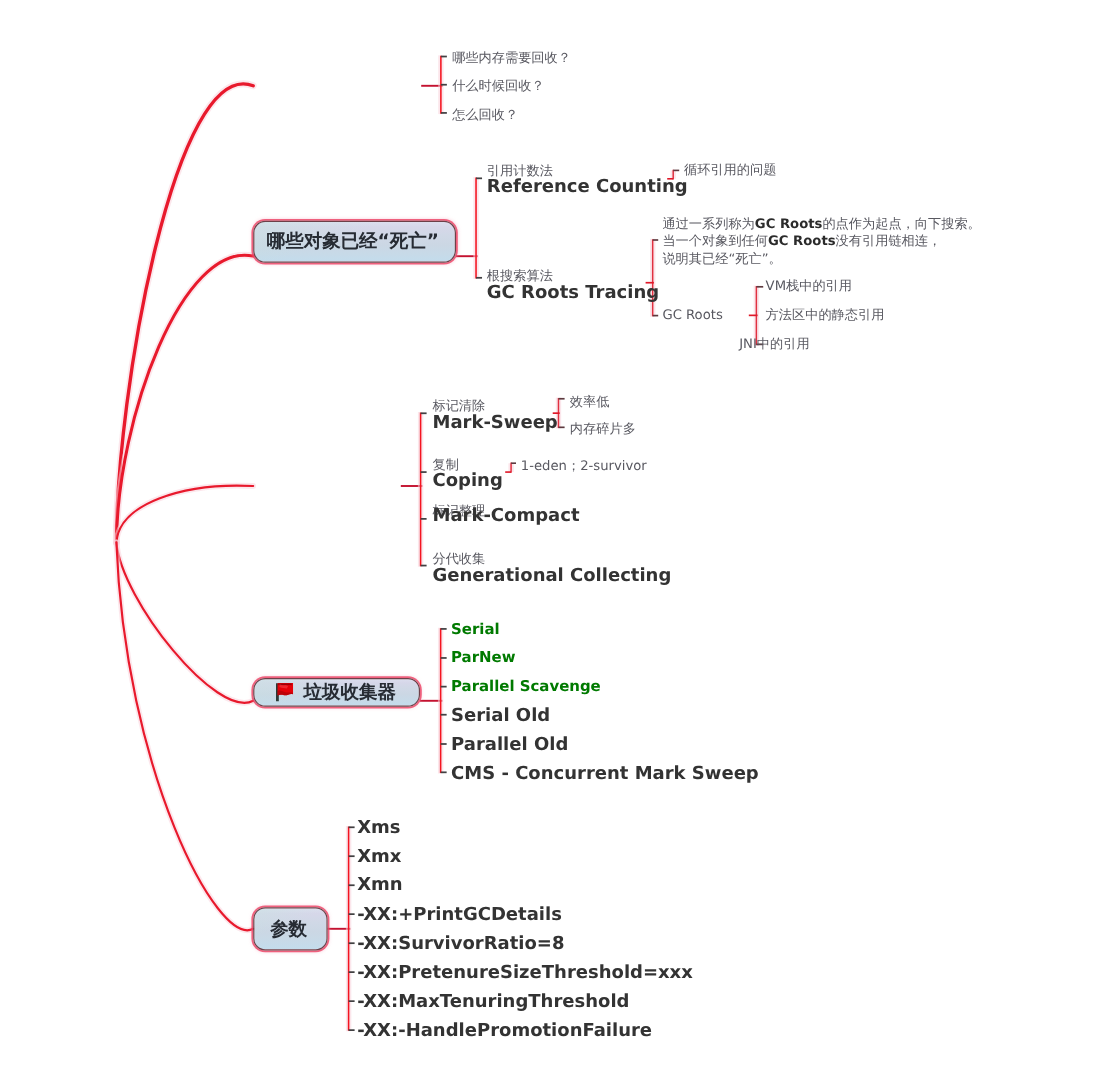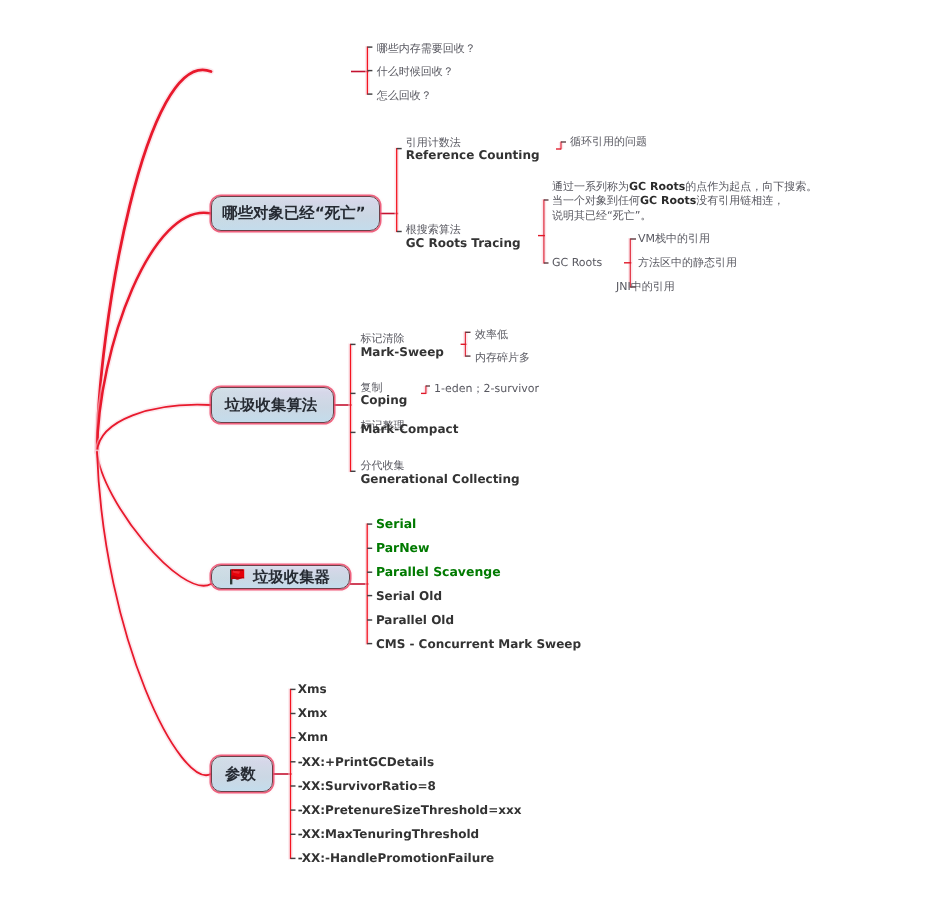--- a/index.html
+++ b/index.html
@@ -26,21 +26,21 @@
           linear-gradient(145deg, rgba(88,118,176,.55) 0%, rgba(40,70,150,0) 40%),
           linear-gradient(to bottom,
             #3a5ca5 0%, #2f5099 10%, #1f3f8e 30%, #1a3a8c 46%,
             #153da3 66%, #1344ad 86%, #1040a9 100%);
         color:#fff;font-weight:bold;font-size:17px;letter-spacing:0.45px;
         display:flex;align-items:center;justify-content:center;z-index:6;
         padding-left:2px;
         box-shadow:0 0 0 1.5px rgba(238,150,178,.55), 0 0 4px 1px rgba(246,190,205,.5);}
   .lbl{position:absolute;white-space:nowrap;line-height:14px;z-index:3;}
   .plain{color:#585860;font-size:11px;}
-  .bold{color:#333;font-size:12px;font-weight:bold;}
+  .bold{color:#333;font-size:15px;font-weight:bold;}
   .green{color:#007a00;font-size:12.45px;font-weight:bold;text-align:right;}
   .para b{color:#2b2b2b;font-weight:bold;}
   .flag-icon{display:inline-block;width:16px;height:16px;margin:0 7px 0 2px;position:relative;top:0px;}
 </style>
 </head>
 <body>
 
 <div id="map">
 <svg id="wires" width="926" height="906" viewBox="0 0 926 906">
 <path d="M 97.0 452.0 C 97 329 146 46 211 71.5" fill="none" stroke="#f9d3dc" stroke-width="5.8" opacity=".55" stroke-linecap="round"></path>
@@ -108,25 +108,22 @@
 <line x1="465.4" y1="331.3" x2="465.4" y2="357.1" stroke="#f9d3dc" stroke-width="4.5" opacity=".55"></line>
 <line x1="465.4" y1="331.7" x2="465.4" y2="356.7" stroke="#e13141" stroke-width="1.25"></line>
 <line x1="465.4" y1="332.3" x2="470.5" y2="332.3" stroke="#5d3a3f" stroke-width="1.4"></line>
 <line x1="465.4" y1="356.1" x2="470.5" y2="356.1" stroke="#5d3a3f" stroke-width="1.4"></line>
 <line x1="460.6" y1="344.3" x2="466.4" y2="344.3" stroke="#e01828" stroke-width="1.4"></line>
 <line x1="425.9" y1="386.0" x2="425.9" y2="393.4" stroke="#f9d3dc" stroke-width="4.5" opacity=".55"></line>
 <line x1="425.9" y1="385.5" x2="425.9" y2="393.9" stroke="#e13141" stroke-width="1.25"></line>
 <line x1="425.9" y1="386.0" x2="430.0" y2="386.0" stroke="#5d3a3f" stroke-width="1.35"></line>
 <line x1="421.0" y1="393.4" x2="425.9" y2="393.4" stroke="#e01828" stroke-width="1.35"></line>
 </svg>
-<div class="node" style="left:211px;top:196px;width:169px;height:35px">
+<div class="node" style="left:211px;top:184px;width:169px;height:35px">
       <span class="node-label">哪些对象已经“死亡”</span>
-    </div>
-<div class="node" style="left:211px;top:387px;width:123px;height:36px">
-      <span class="node-label">垃圾收集算法</span>
     </div>
 <div class="node" style="left:211px;top:565px;width:139px;height:24px">
       <span class="flag-icon"><svg width="16" height="16" viewBox="0 0 16 16">
           <path d="M1.1 0.4 L1.1 15.4" stroke="#2b3a36" stroke-width="2.5"></path>
           <path d="M1.3 0.2 L14.2 0.2 L14.2 9.6 C11.6 8.3 9.8 10.9 6.9 10.4 C4.7 10.0 3.2 9.8 1.3 10.5 Z" fill="#e50109"></path>
           <path d="M1.8 0.5 L13.1 0.5 L13.1 2.0 C9.4 1.4 5.7 2.4 1.8 1.8 Z" fill="#9c0008"></path>
           <path d="M1.4 6.8 C3.5 6.0 5.0 6.9 7.1 7.7 C9.6 8.7 11.7 7.6 14.1 8.4 L14.1 9.6 C11.5 8.3 9.7 10.9 6.8 10.4 C4.6 10.0 3.2 9.8 1.4 10.5 Z" fill="#ac0108" opacity=".7"></path>
           <path d="M3.0 1.3 C5.5 2.6 7.5 1.7 10.1 2.6 L9.1 4.8 C6.5 3.9 5.1 4.5 2.8 3.4 Z" fill="#f84b52" opacity=".5"></path>
         </svg></span>
       <span class="node-label">垃圾收集器</span>

